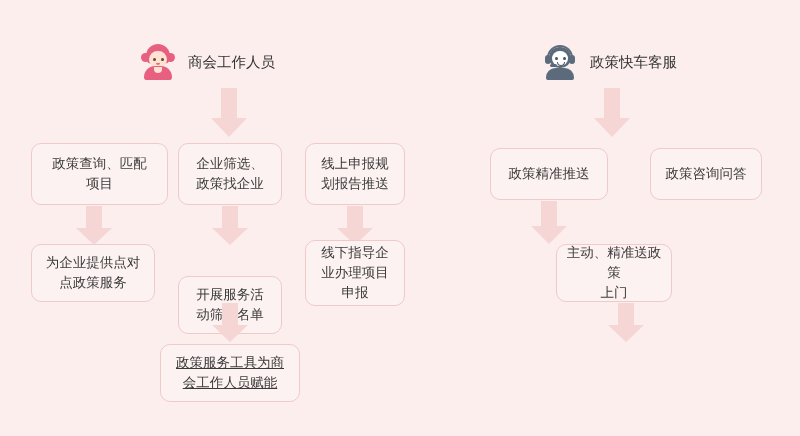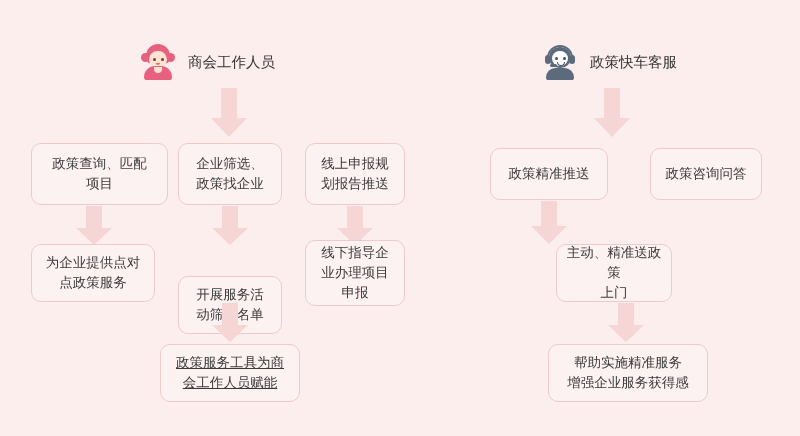--- a/index.html
+++ b/index.html
@@ -287,16 +287,14 @@
 
   <div class="node" style="left:556px; top:244px; width:116px; height:58px;">主动、精准送政策
 上门</div>
 
   <div class="arrow" style="left:604px; top:303px;">
     <svg width="44" height="40" viewBox="0 0 44 40">
       <polygon points="14,0 30,0 30,22 40,22 22,39 4,22 14,22" fill="#f6d5d5"></polygon>
     </svg>
   </div>
 
-  <div class="node" style="left:548px; top:344px; width:160px; height:58px;">帮助实施精准服务
-增强企业服务获得感</div>
 
 </div>
 
 </body></html>

